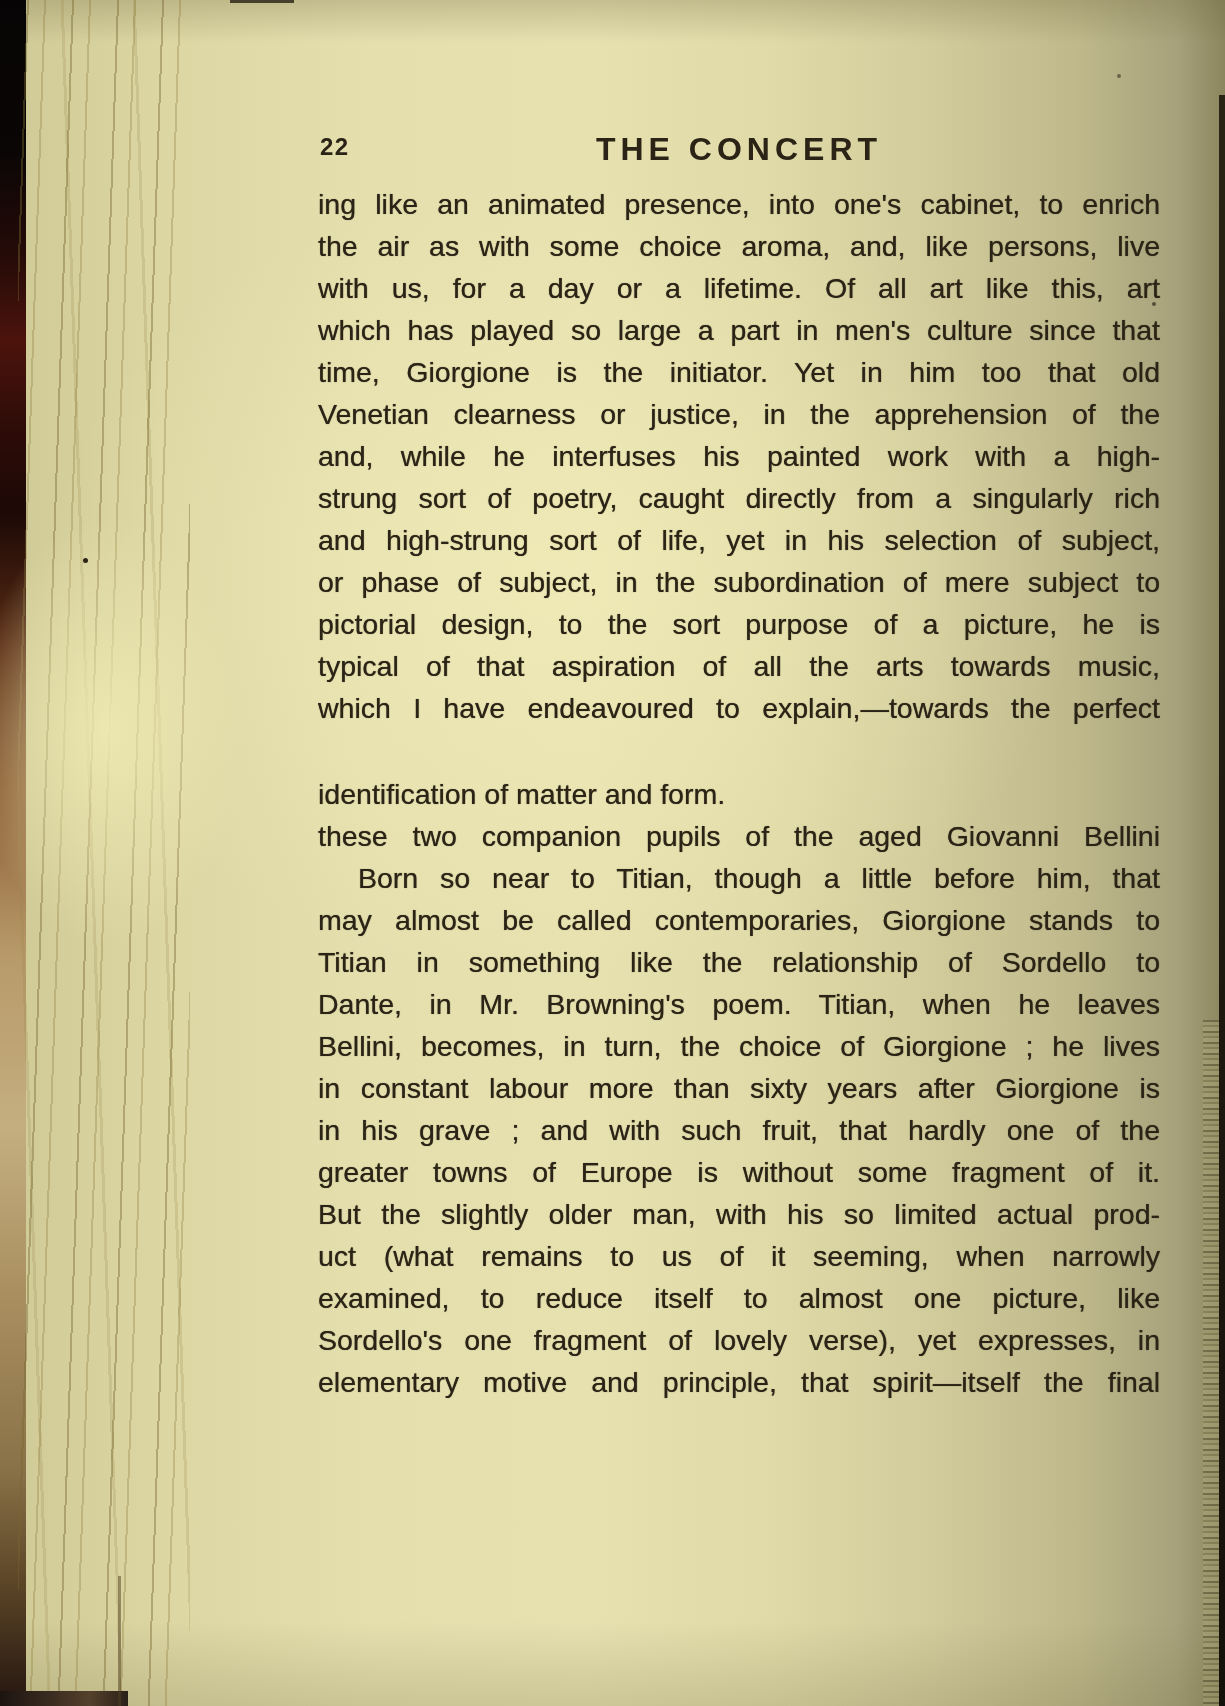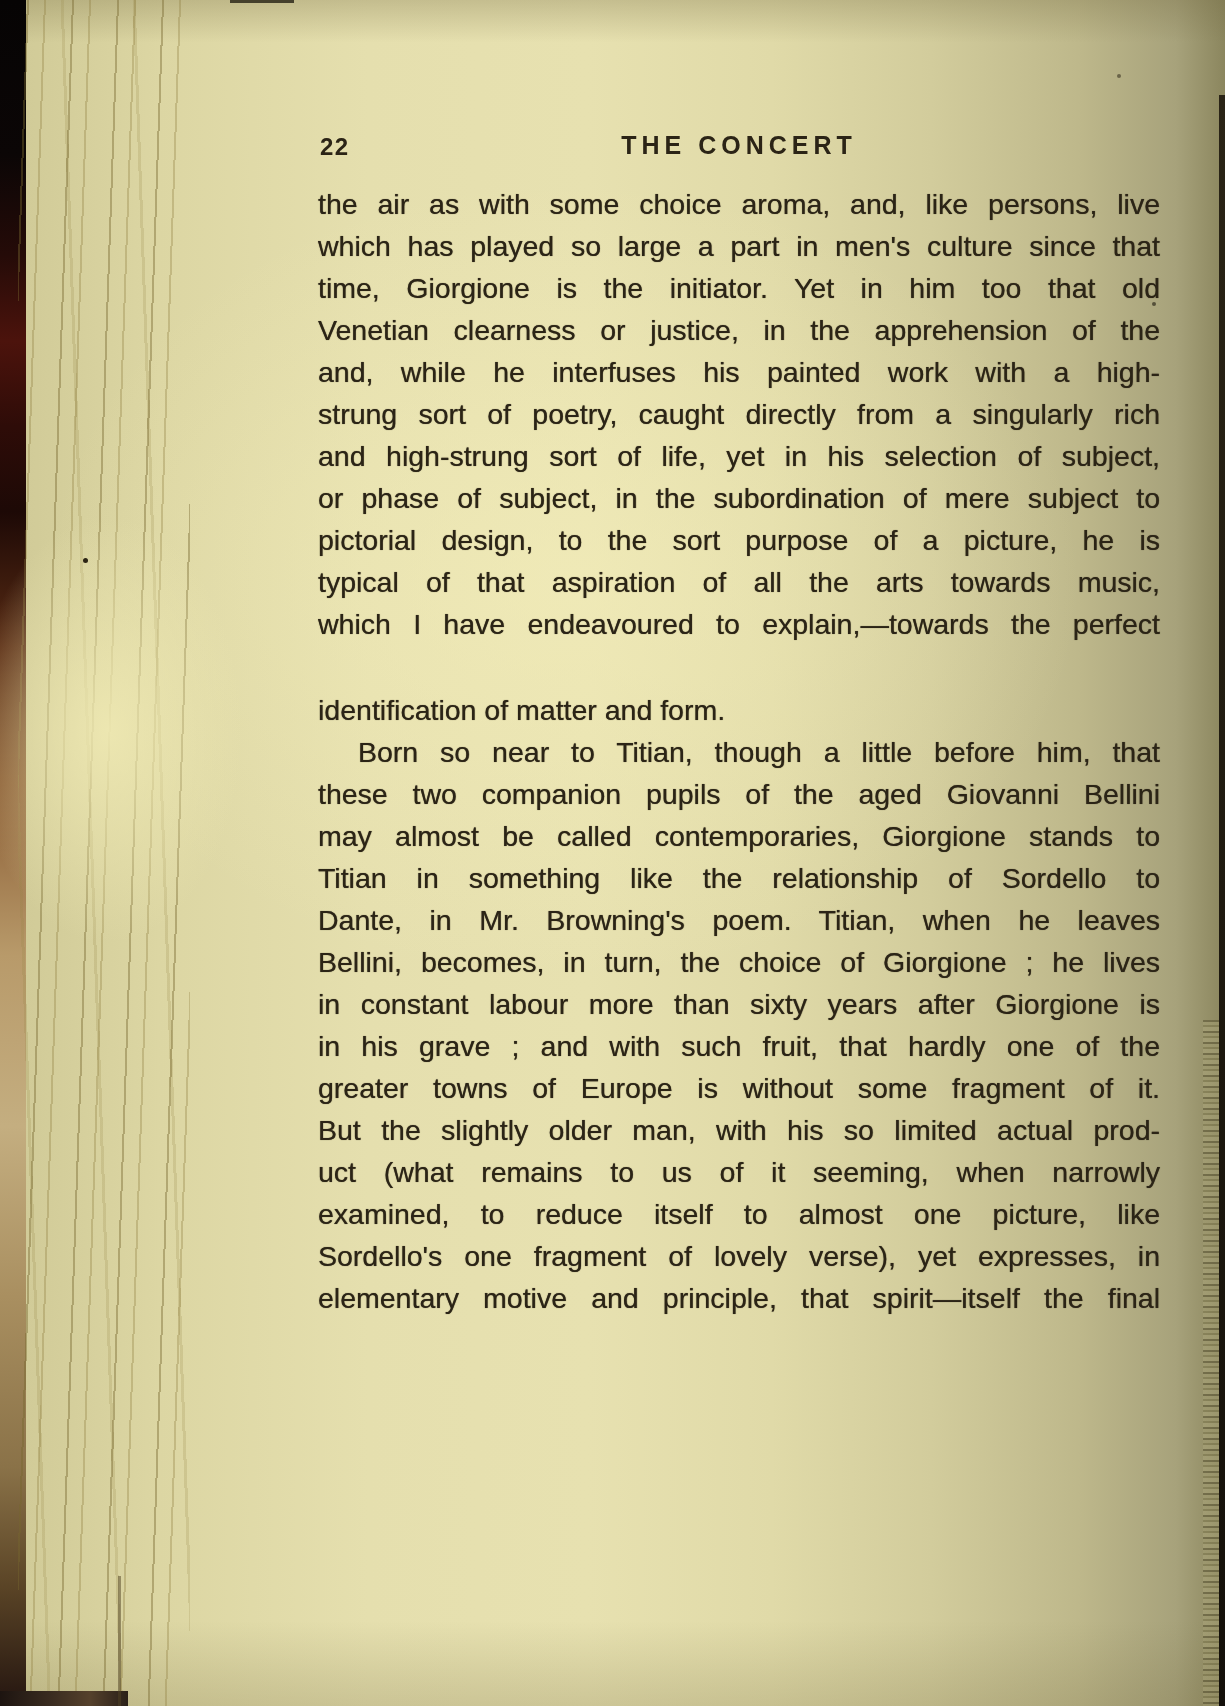--- a/index.html
+++ b/index.html
@@ -70,21 +70,21 @@
 
   
   .content { position:absolute; left:318px; top:131px; width:842px; color:#2b2416; }
   .header-row { position:relative; height:30px; }
   .pagenum {
     position:absolute; left:2px; top:2px;
     font-size:24px; font-weight:bold; letter-spacing:1.5px;
   }
   .running-title {
     display:block; text-align:center;
-    font-size:25px; font-weight:bold; letter-spacing:5px;
+    font-size:32px; font-weight:bold; letter-spacing:5px;
   }
   .pagebody { margin-top:22px; }
   .line {
     font-size:28.5px; line-height:42px; height:42px;
     text-align:justify; text-align-last:justify;
     text-shadow:0 0 1px rgba(43,36,22,.65), .3px .3px 0 rgba(43,36,22,.3);
   }
   .line.end { text-align-last:left;margin-top:44px; }
   .line.indent { padding-left:40px; box-sizing:border-box; }
 </style>
@@ -104,34 +104,36 @@
   <div class="speck s1"></div>
   <div class="speck s2"></div>
   <div class="speck s3"></div>
 
   <div class="content">
     <div class="header-row">
       <span class="pagenum">22</span>
       <span class="running-title">THE CONCERT</span>
     </div>
     <div class="pagebody">
+      <div class="line">ing like an animated presence, into one's cabinet, to enrich</div>
       <div class="line">the air as with some choice aroma, and, like persons, live</div>
+      <div class="line">with us, for a day or a lifetime. Of all art like this, art</div>
       <div class="line">which has played so large a part in men's culture since that</div>
       <div class="line">time, Giorgione is the initiator. Yet in him too that old</div>
       <div class="line">Venetian clearness or justice, in the apprehension of the</div>
       <div class="line">and, while he interfuses his painted work with a high-</div>
       <div class="line">strung sort of poetry, caught directly from a singularly rich</div>
       <div class="line">and high-strung sort of life, yet in his selection of subject,</div>
       <div class="line">or phase of subject, in the subordination of mere subject to</div>
       <div class="line">pictorial design, to the sort purpose of a picture, he is</div>
       <div class="line">typical of that aspiration of all the arts towards music,</div>
       <div class="line">which I have endeavoured to explain,—towards the perfect</div>
       <div class="line end">identification of matter and form.</div>
+      <div class="line">these two companion pupils of the aged Giovanni Bellini</div>
       <div class="line indent">Born so near to Titian, though a little before him, that</div>
-      <div class="line">these two companion pupils of the aged Giovanni Bellini</div>
       <div class="line">may almost be called contemporaries, Giorgione stands to</div>
       <div class="line">Titian in something like the relationship of Sordello to</div>
       <div class="line">Dante, in Mr. Browning's poem. Titian, when he leaves</div>
       <div class="line">Bellini, becomes, in turn, the choice of Giorgione ; he lives</div>
       <div class="line">in constant labour more than sixty years after Giorgione is</div>
       <div class="line">in his grave ; and with such fruit, that hardly one of the</div>
       <div class="line">greater towns of Europe is without some fragment of it.</div>
       <div class="line">But the slightly older man, with his so limited actual prod-</div>
       <div class="line">uct (what remains to us of it seeming, when narrowly</div>
       <div class="line">examined, to reduce itself to almost one picture, like</div>

